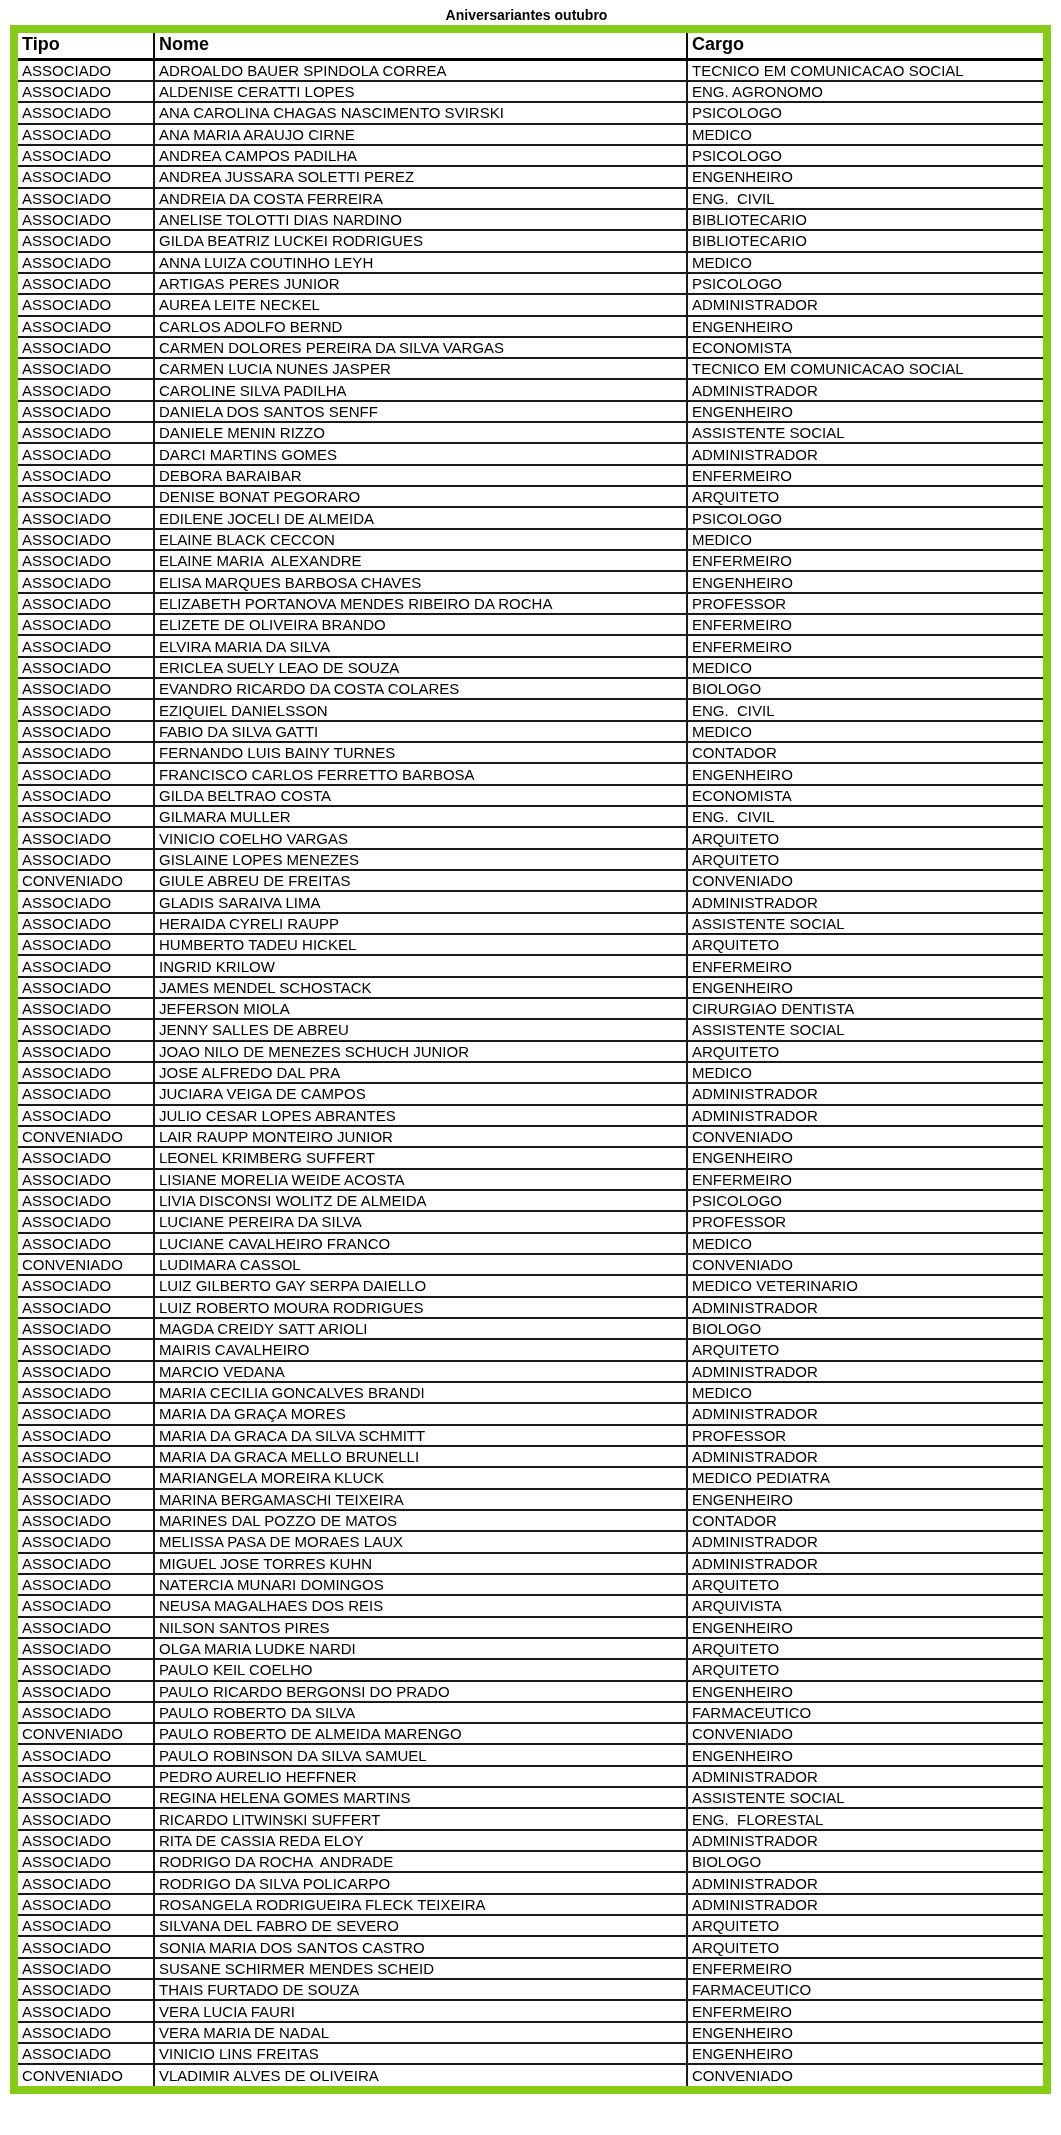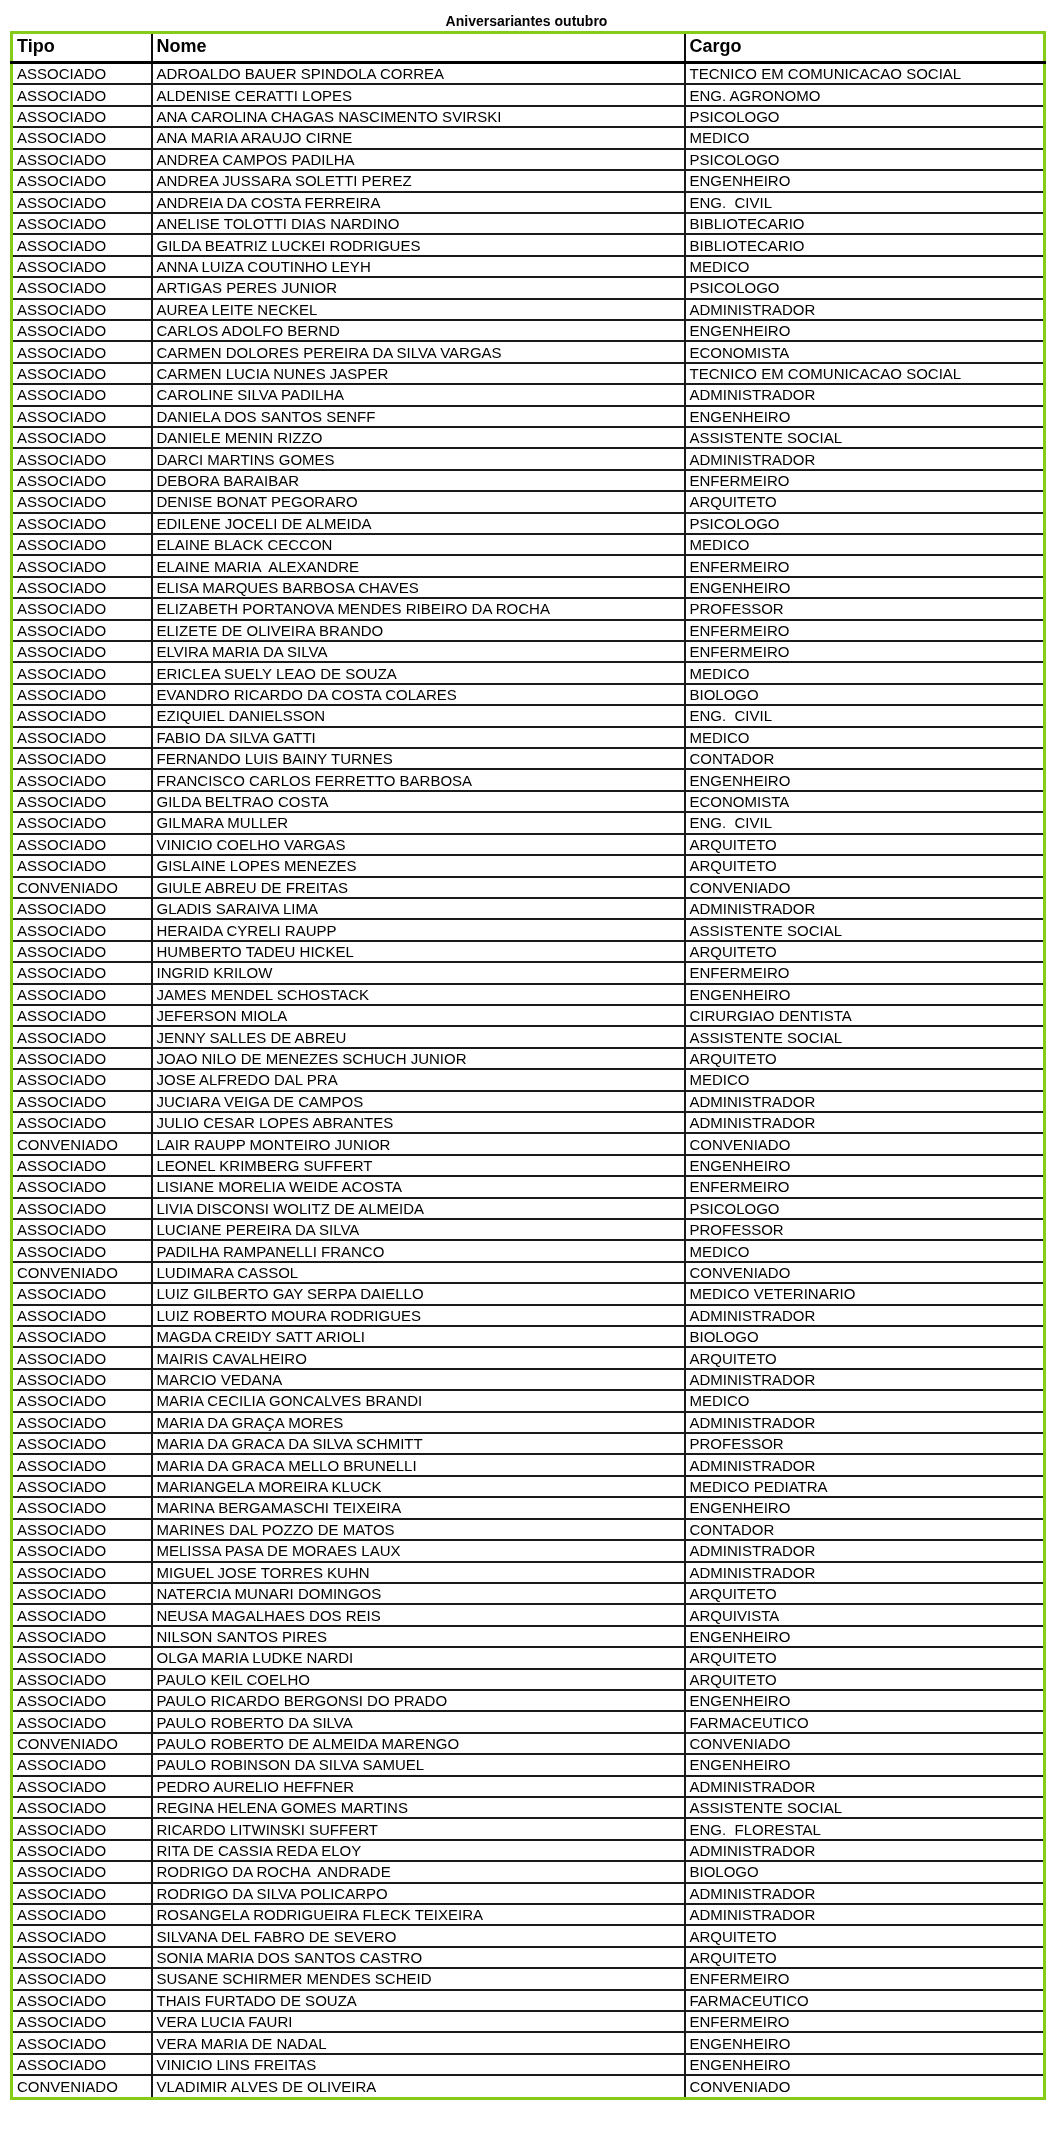--- a/index.html
+++ b/index.html
@@ -9,38 +9,38 @@
     font-family: "Liberation Sans", sans-serif;
     color: #000000;
   }
   .page {
     width: 1061px;
     height: 2135px;
     background: #ffffff;
     overflow: hidden;
   }
   .title {
-    padding-top: 12px;
+    padding-top: 6px;
     width: 1033px;
     margin-left: 10px;
     text-align: center;
     font-size: 14px;
     font-weight: bold;
     color: #000000;
     height: 19px;
     line-height: 19px;
   }
   table.roster {
     border-collapse: collapse;
     table-layout: fixed;
     width: 1033px;
     height: 2069px;
     margin-left: 10px;
     background: #ffffff;
-    border: 3px solid #84cc16;
+    border: 8px solid #84cc16;
   }
   table.roster col.c-tipo  { width: 140px; }
   table.roster col.c-nome  { width: 533px; }
   table.roster col.c-cargo { width: 360px; }
   table.roster thead tr { height: 30px; }
   table.roster th {
     border: 2px solid #0d0d0d;
     border-bottom: 3px solid #000000;
     font-size: 18px;
     font-weight: bold;
@@ -352,21 +352,21 @@
           <td>LIVIA DISCONSI WOLITZ DE ALMEIDA</td>
           <td>PSICOLOGO</td>
         </tr>
         <tr>
           <td>ASSOCIADO</td>
           <td>LUCIANE PEREIRA DA SILVA</td>
           <td>PROFESSOR</td>
         </tr>
         <tr>
           <td>ASSOCIADO</td>
-          <td>PADILHA RAMPANELLI FRANCO</td>
+          <td>LUCIANE CAVALHEIRO FRANCO</td>
           <td>MEDICO</td>
         </tr>
         <tr>
           <td>CONVENIADO</td>
           <td>LUDIMARA CASSOL</td>
           <td>CONVENIADO</td>
         </tr>
         <tr>
           <td>ASSOCIADO</td>
           <td>LUIZ GILBERTO GAY SERPA DAIELLO</td>

